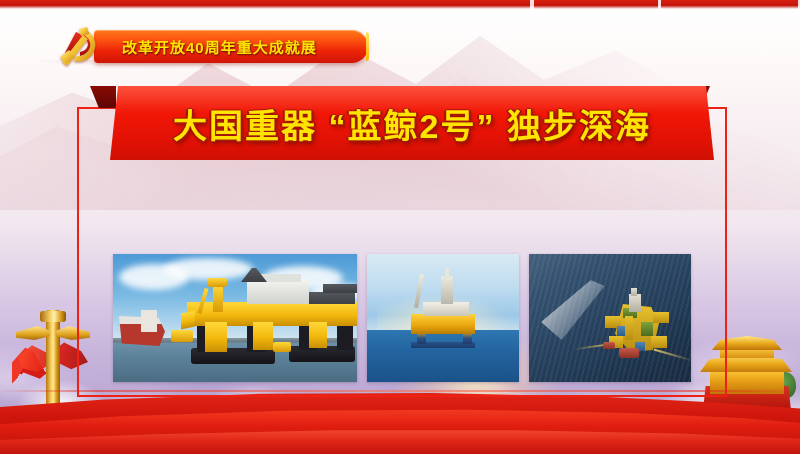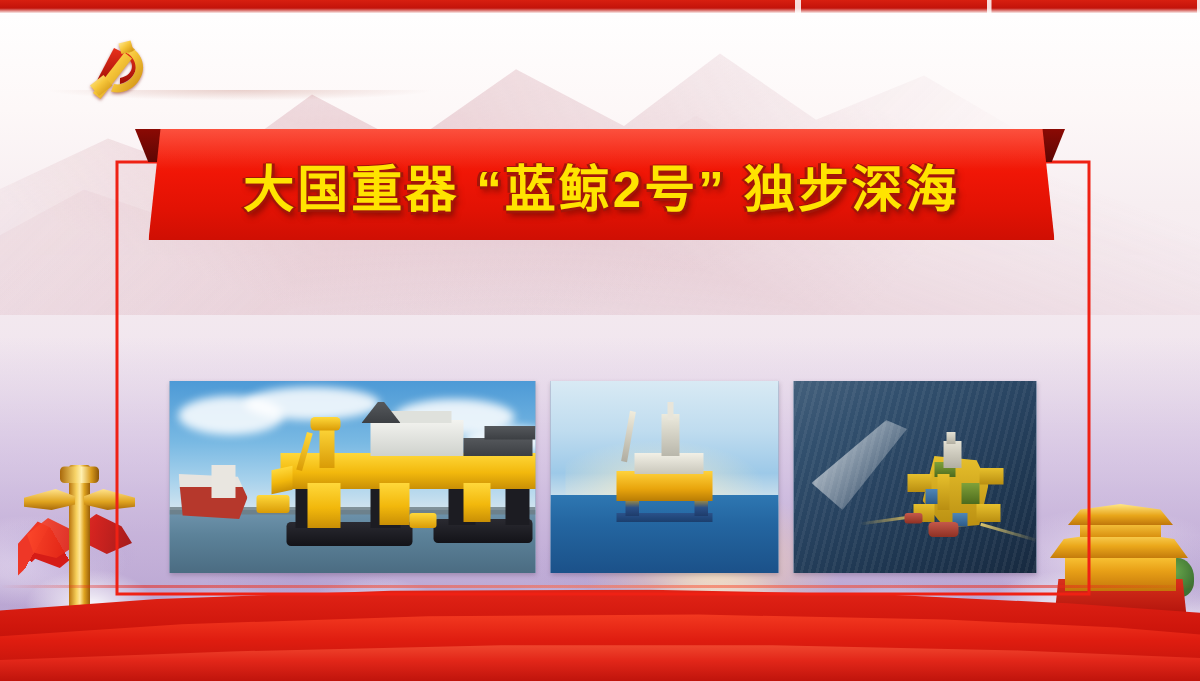--- a/index.html
+++ b/index.html
@@ -210,21 +210,21 @@
 
   
   .banner-wrap{position:absolute;left:90px;top:86px;width:620px;height:74px;z-index:7;}
   .banner-tail{
     position:absolute;top:0;width:26px;height:22px;
     background:linear-gradient(180deg,#8b0a04,#5d0603);
   }
   .banner-tail.l{left:0;clip-path:polygon(0 0,100% 0,100% 100%,34% 100%);}
   .banner-tail.r{right:0;clip-path:polygon(0 0,100% 0,66% 100%,0 100%);}
   .banner{
-    position:absolute;left:9px;top:0;width:604px;height:74px;
+    position:absolute;left:20px;top:0;width:604px;height:74px;
     background:linear-gradient(180deg,#fb2a13 0%,#f01606 40%,#e21204 72%,#cf0f03 100%);
     clip-path:polygon(8px 0,calc(100% - 8px) 0,100% 100%,0 100%);
     box-shadow:0 3px 6px rgba(120,14,0,.30);
   }
   .banner .sheen{
     position:absolute;inset:0;
     background:linear-gradient(180deg,rgba(255,255,255,.18),rgba(255,255,255,0) 36%);
   }
   .banner-title{
     position:absolute;inset:0;display:flex;align-items:center;justify-content:center;
@@ -379,20 +379,23 @@
         <path d="M24 33 C31 31 35 26 35 20 C35 14 30 10 25 11 L27 16 C30 16 32 18 32 21 C32 25 29 28 24 29 Z" fill="url(#gRed)"></path>
 
         <path d="M30 8 C39 12 42 22 37 30 C33 37 25 40 18 38 L20 33 C25 34 30 32 33 27 C36 22 34 15 28 12 Z" fill="url(#gGold)"></path>
         <path d="M28 5 L34 10 L29 13 Z" fill="url(#gGold)"></path>
 
         <path d="M6 39 L27 12 L32 16 L11 43 Z" fill="url(#gGold)"></path>
 
         <path d="M4 34 L13 27 L19 34 L10 41 Z" fill="url(#gGold)"></path>
         <path d="M23 6 L31 4 L33 11 L25 13 Z" fill="url(#gGold)"></path>
       </svg>
+    </span>
+    <span class="tab-plate">
+      <span class="tab-text">改革开放40周年重大成就展</span>
     </span>
   </div>
 
   <div class="frame"></div>
 
   <div class="banner-wrap">
     <span class="banner-tail l"></span>
     <span class="banner-tail r"></span>
     <div class="banner">
       <span class="sheen"></span>

